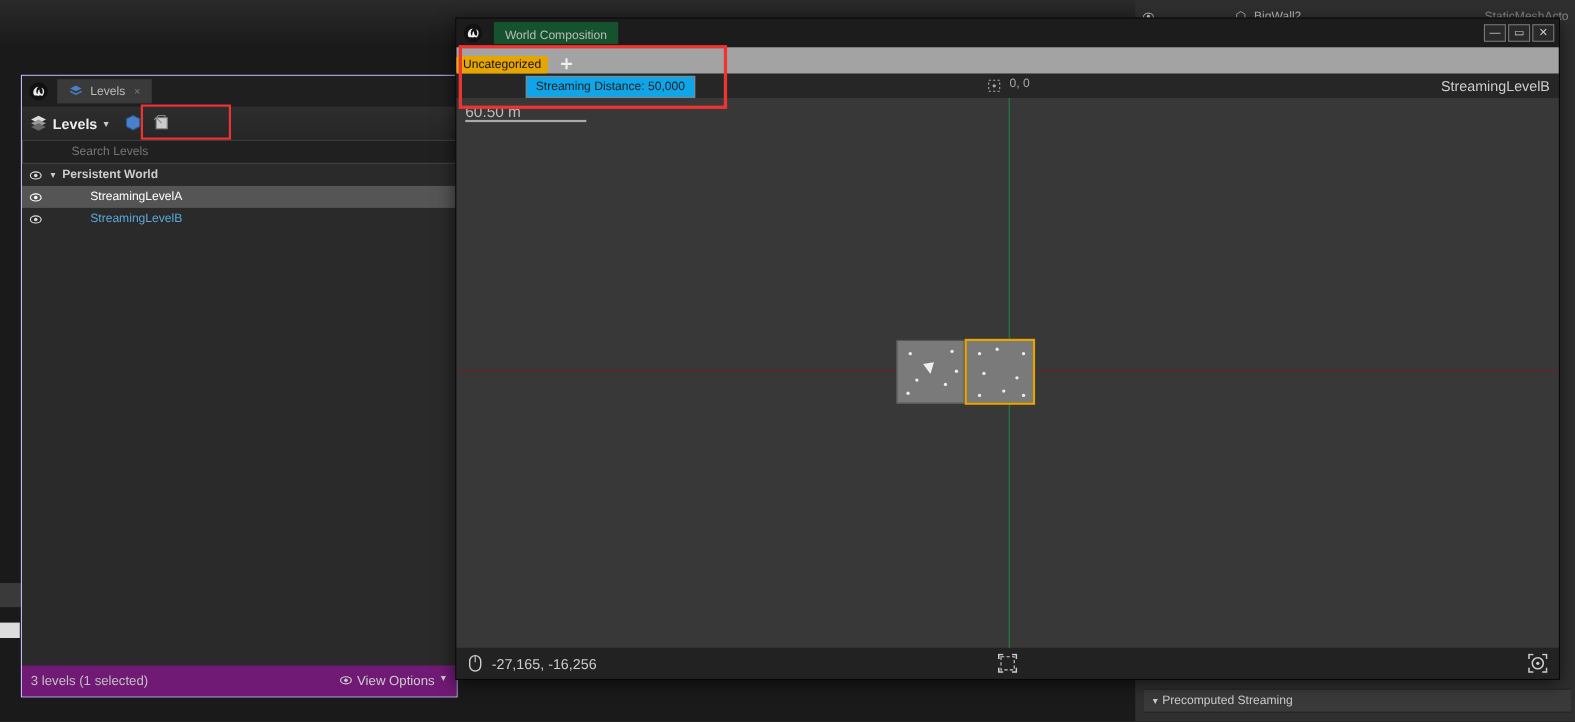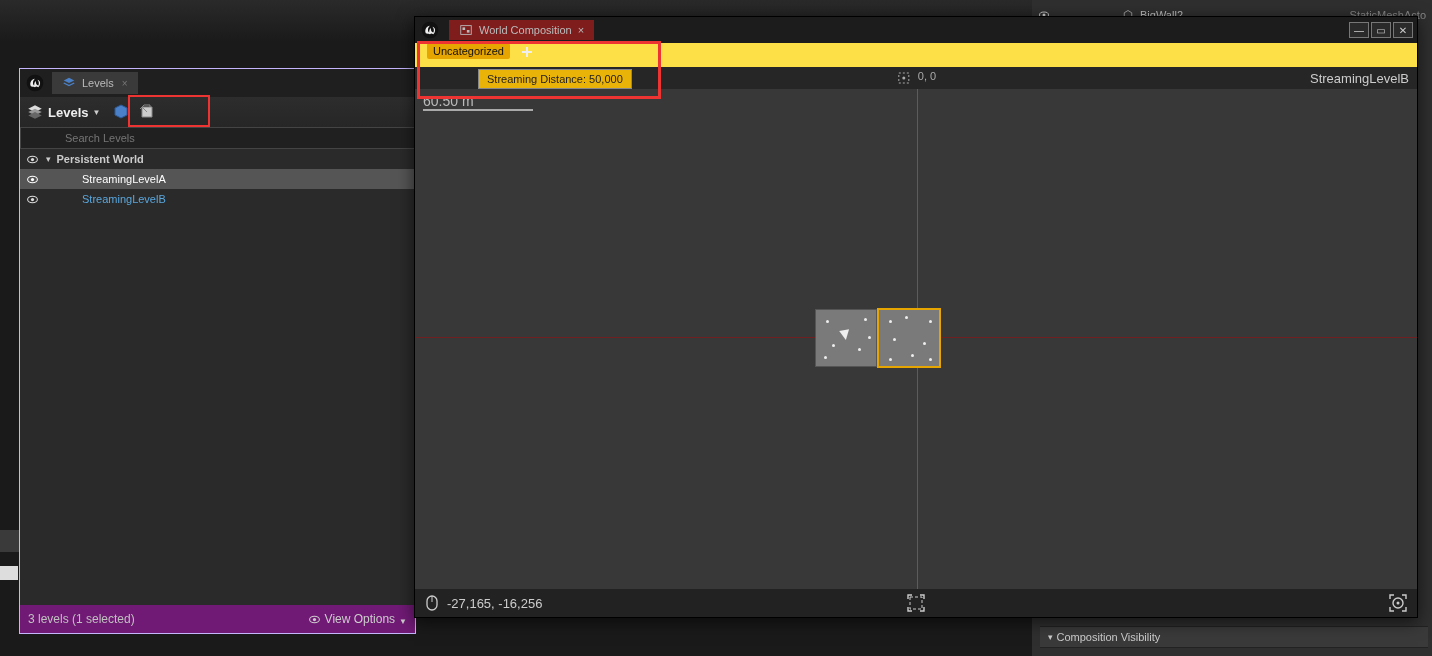--- a/index.html
+++ b/index.html
@@ -28,36 +28,36 @@
 .red-box-small { position:absolute; left:108px; top:-2px; width:82px; height:32px; border:2px solid #e33; pointer-events:none;}
 .lv-search { height:22px; background:#202020; border:1px solid #444; padding:2px 6px; color:#888; font-size:11px; }
 .lv-tree { }
 .lv-row { height:20px; display:flex; align-items:center; gap:6px; padding:0 6px; font-size:11px; color:#ccc;}
 .lv-row.selected { background:#555; color:#fff;}
 .lv-row .eye { width:14px; color:#ddd; font-size:11px;}
 .lv-row .indent2 { width:30px;}
 .lv-row .name.blue { color:#5aa7dd;}
 .lv-row .name.bold { font-weight:bold;}
 .lv-status { position:absolute; left:0; right:0; bottom:0; height:28px; background:#701a75; display:flex; align-items:center; padding:0 8px; justify-content:space-between;}
-.view-options { display:flex; align-items:flex-end; gap:4px; color:#ccc; cursor:default;}
+.view-options { display:flex; align-items:flex-start; gap:4px; color:#ccc; cursor:default;}
 
 
 .wc-window { position:absolute; left:414px; top:16px; width:1004px; height:602px; background:#2b2b2b; border:1px solid #000; box-shadow:0 4px 16px rgba(0,0,0,.6); z-index:10; }
 .wc-titlebar { height:26px; background:#1c1c1c; display:flex; align-items:center;}
-.wc-tab { background:#7f1d1d; height:20px; display:flex; align-items:center; padding:0 10px; gap:6px; color:#bbb; font-size:11px; margin-left:2px;}
+.wc-tab { background:#14532d; height:20px; display:flex; align-items:center; padding:0 10px; gap:6px; color:#bbb; font-size:11px; margin-left:2px;flex-direction:column;}
 .winbtns { margin-left:auto; display:flex; gap:2px; padding-right:4px;}
 .winbtn { width:20px; height:16px; border:1px solid #777; background:#2a2a2a; display:flex; align-items:center; justify-content:center; font-size:10px; color:#ccc;}
-.wc-layerbar { height:24px; background:#fde047; display:flex; align-items:flex-start; gap:8px; padding:0 12px; position:relative;}
+.wc-layerbar { height:24px; background:#a3a3a3; display:flex; align-items:flex-end; gap:8px; padding:0 0; position:relative;}
 .layer-chip { background:#e6a500; color:#111; padding:2px 6px; border-radius:2px; font-size:11px;}
 .plus-btn { width:18px; height:18px; display:flex; align-items:center; justify-content:center; color:#eee;}
 .wc-topruler { height:22px; background:#262626; display:flex; align-items:center; position:relative; font-size:11px; color:#aaa;}
 .ruler-center { position:absolute; left:50%; transform:translateX(-50%); display:flex; align-items:flex-start; gap:6px;}
 .ruler-right { position:absolute; right:8px; color:#ccc; font-size:13px;}
 .red-box-big { position:absolute; left:2px; top:24px; width:244px; height:58px; border:3px solid #e33; pointer-events:none; z-index:30;}
-.tooltip { position:absolute; left:63px; top:52px; background:#eab308; color:#222; border:1px solid #888; padding:3px 8px; font-size:11px; z-index:40; white-space:nowrap;}
+.tooltip { position:absolute; left:63px; top:52px; background:#0ea5e9; color:#222; border:1px solid #888; padding:3px 8px; font-size:11px; z-index:40; white-space:nowrap;}
 
 .wc-viewport { position:absolute; left:0; top:72px; right:0; bottom:28px; background:#383838; overflow:hidden;}
 .axis-h { position:absolute; left:0; right:0; top:248px; height:1px; background:#702020;}
 .axis-v { position:absolute; top:0; bottom:0; left:502px; width:1px; background:#208040;}
 .tile { position:absolute; width:62px; height:58px; background:#7a7a7a; border:1px solid #555;}
 .tile.sel { outline:2px solid #e6a500; outline-offset:-1px;}
 .dots { position:absolute; inset:4px;}
 .dot { position:absolute; width:3px; height:3px; background:#eee; border-radius:50%;}
 .cursor-tri { position:absolute; width:0; height:0; border-left:5px solid transparent; border-right:5px solid transparent; border-top:10px solid #eee; transform:rotate(-10deg);}
 .scale-bar { position:absolute; left:8px; top:4px; color:#bbb; font-size:14px;}
@@ -91,21 +91,21 @@
           <path d="M8 2 L13 5 L13 11 L8 14 L3 11 L3 5 Z" fill="none" stroke="#bbb"></path>
         </svg>
     </span>
     <span>BigWall2</span>
     <span class="spacer"></span>
     <span class="actor-type">StaticMeshActo</span>
   </div>
   <div style="height:600px"></div>
   <div class="details-header" style="position:absolute; bottom:8px; left:8px; right:4px;">
     <span class="tri">▾</span>
-    <span>Composition Visibility</span>
+    <span>Precomputed Streaming</span>
   </div>
 </div>
 
 <div class="left-frag"></div>
 <div class="gray-strip"></div>
 
 <div class="levels-panel">
   <div class="lv-titlebar">
     <span class="ue-logo">
       <svg width="20" height="20" viewBox="0 0 24 24">

